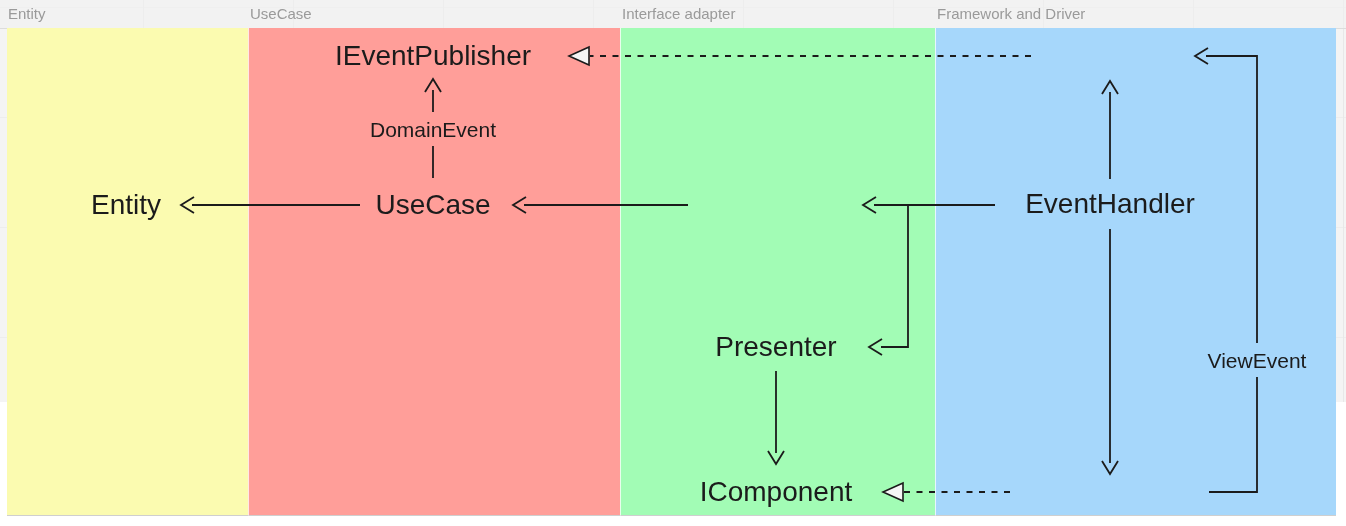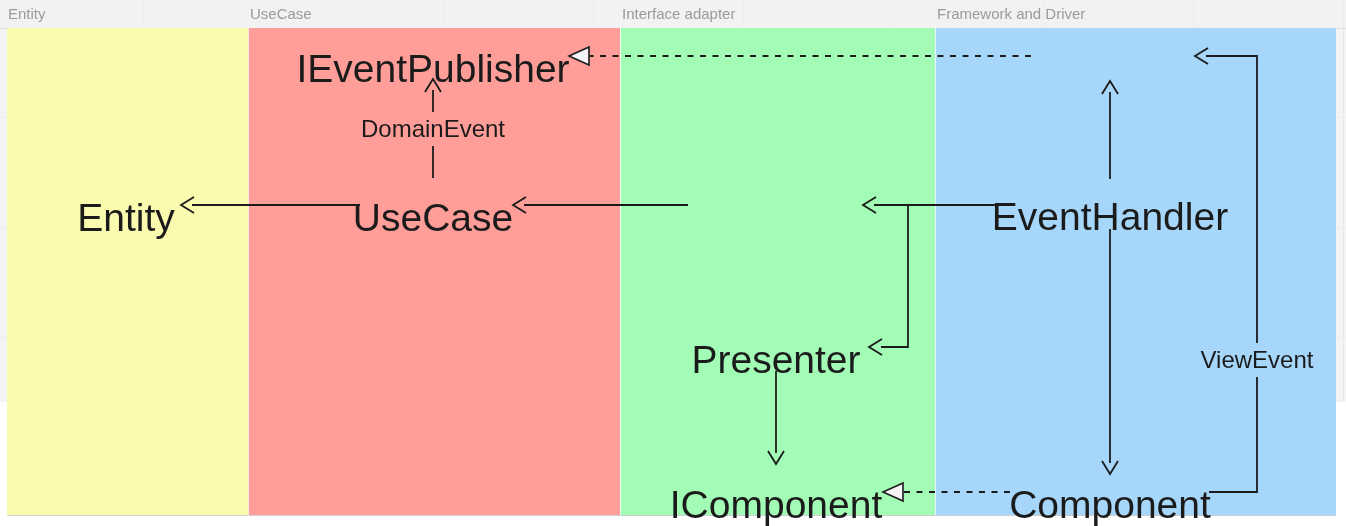--- a/index.html
+++ b/index.html
@@ -25,25 +25,25 @@
     border-bottom:1px solid #cfcfcf;
     box-sizing:border-box;
   }
   .col + .col{border-left:1px solid rgba(255,255,255,0.75);}
   .edges{position:absolute;left:0;top:0;pointer-events:none;}
   .edges path{stroke:#1b1b1b;stroke-width:1.8;fill:none;}
   .edges path.dashed{stroke-dasharray:6 6.5;}
   .edges path.tri{fill:#f5f5f5;stroke-width:1.6;}
   .node{
     position:absolute;transform:translate(-50%,-50%);
-    font-size:39px;color:#1b1b1b;white-space:nowrap;line-height:1;margin-top:12px;
+    font-size:28px;color:#1b1b1b;white-space:nowrap;line-height:1;
   }
   .edge-label{
     position:absolute;transform:translate(-50%,-50%);
-    font-size:24px;color:#1b1b1b;white-space:nowrap;line-height:1;
+    font-size:21px;color:#1b1b1b;white-space:nowrap;line-height:1;
   }
 </style>
 </head>
 <body>
 
 <div class="canvas">
 
   <div class="header-strip">
     <span class="header-label" style="left:8px">Entity</span>
     <span class="header-label" style="left:250px">UseCase</span>
@@ -114,18 +114,17 @@
       <path d="M1208,48 L1195,56 L1208,64"></path>
     </g>
   </svg>
 
   <div class="node" style="left:433px;top:56px">IEventPublisher</div>
   <div class="node" style="left:126px;top:205px">Entity</div>
   <div class="node" style="left:433px;top:205px">UseCase</div>
   <div class="node" style="left:1110px;top:204px">EventHandler</div>
   <div class="node" style="left:776px;top:347px">Presenter</div>
   <div class="node" style="left:776px;top:492px">IComponent</div>
-  <div class="node" style="left:1110px;top:492px">Component</div>
 
   <div class="edge-label" style="left:433px;top:129px">DomainEvent</div>
   <div class="edge-label" style="left:1257px;top:360px">ViewEvent</div>
 
 </div>
 
 </body></html>

